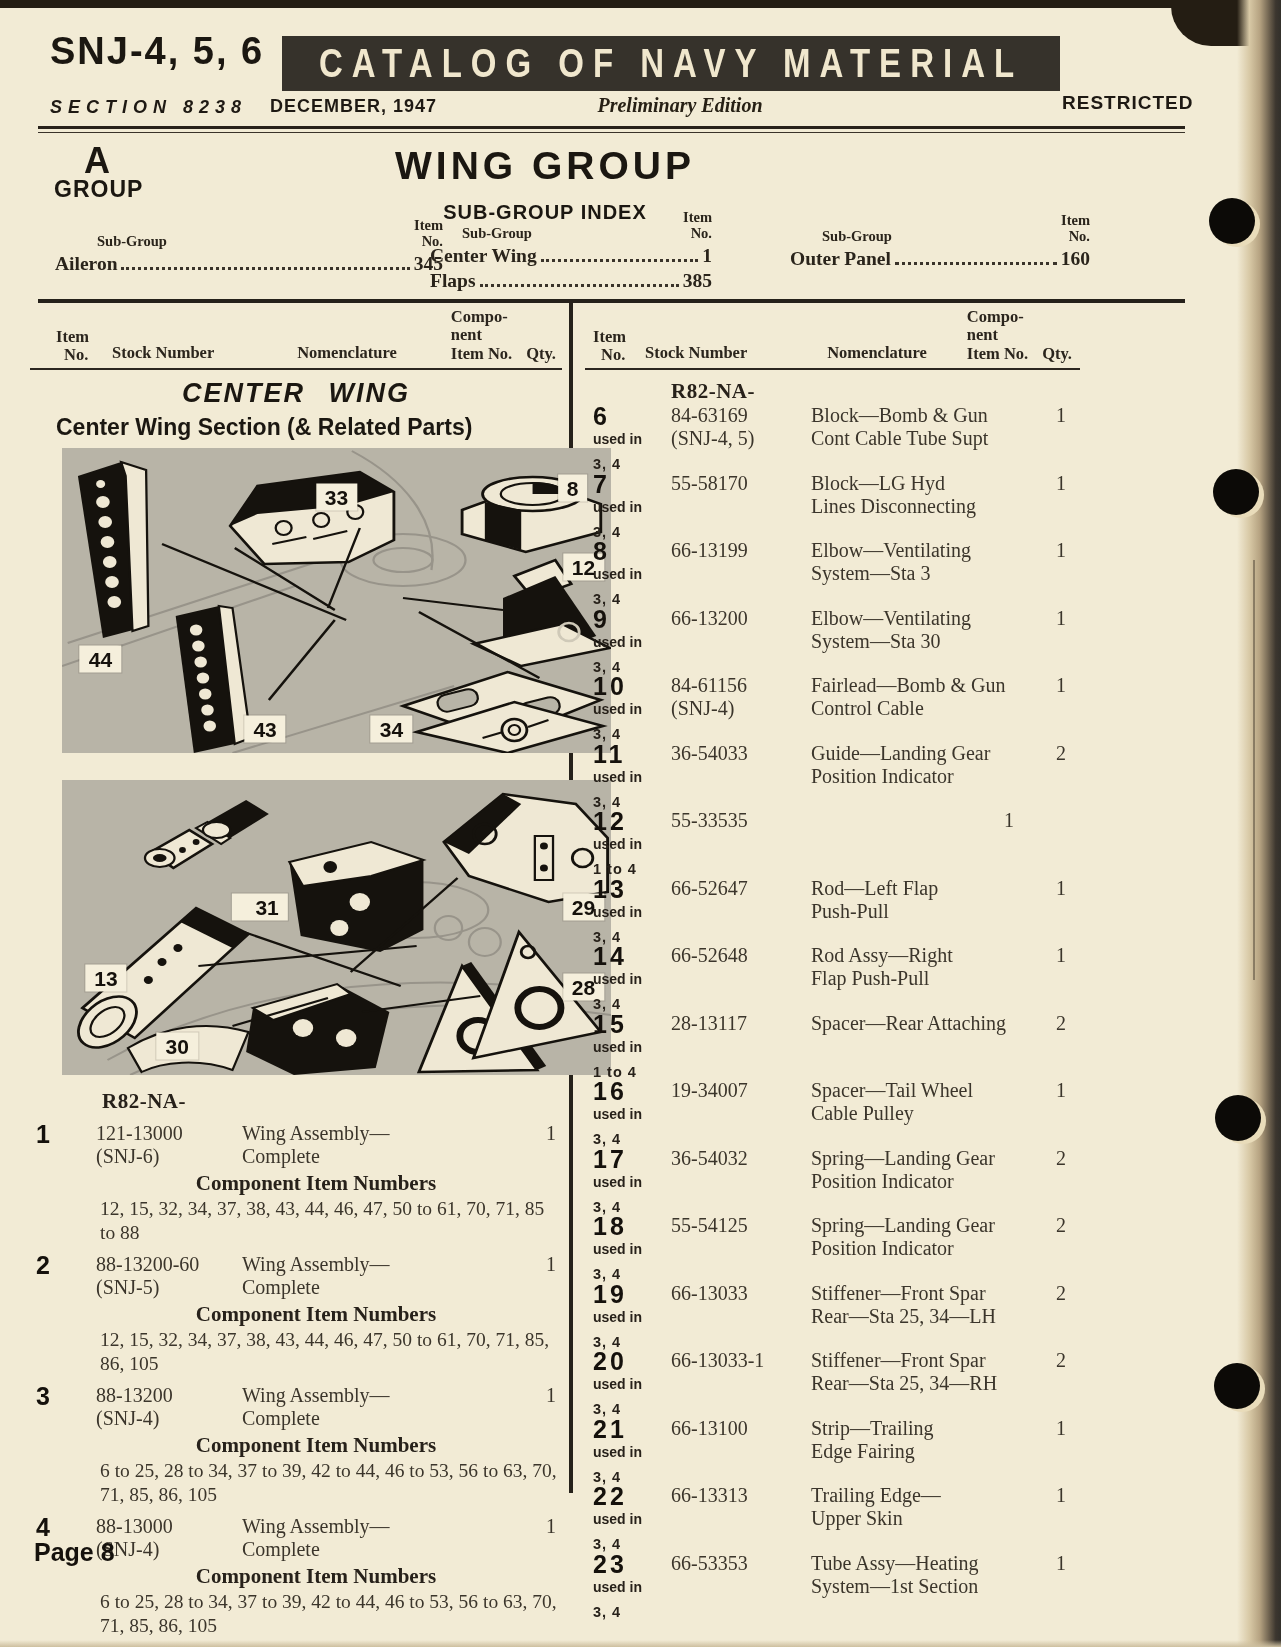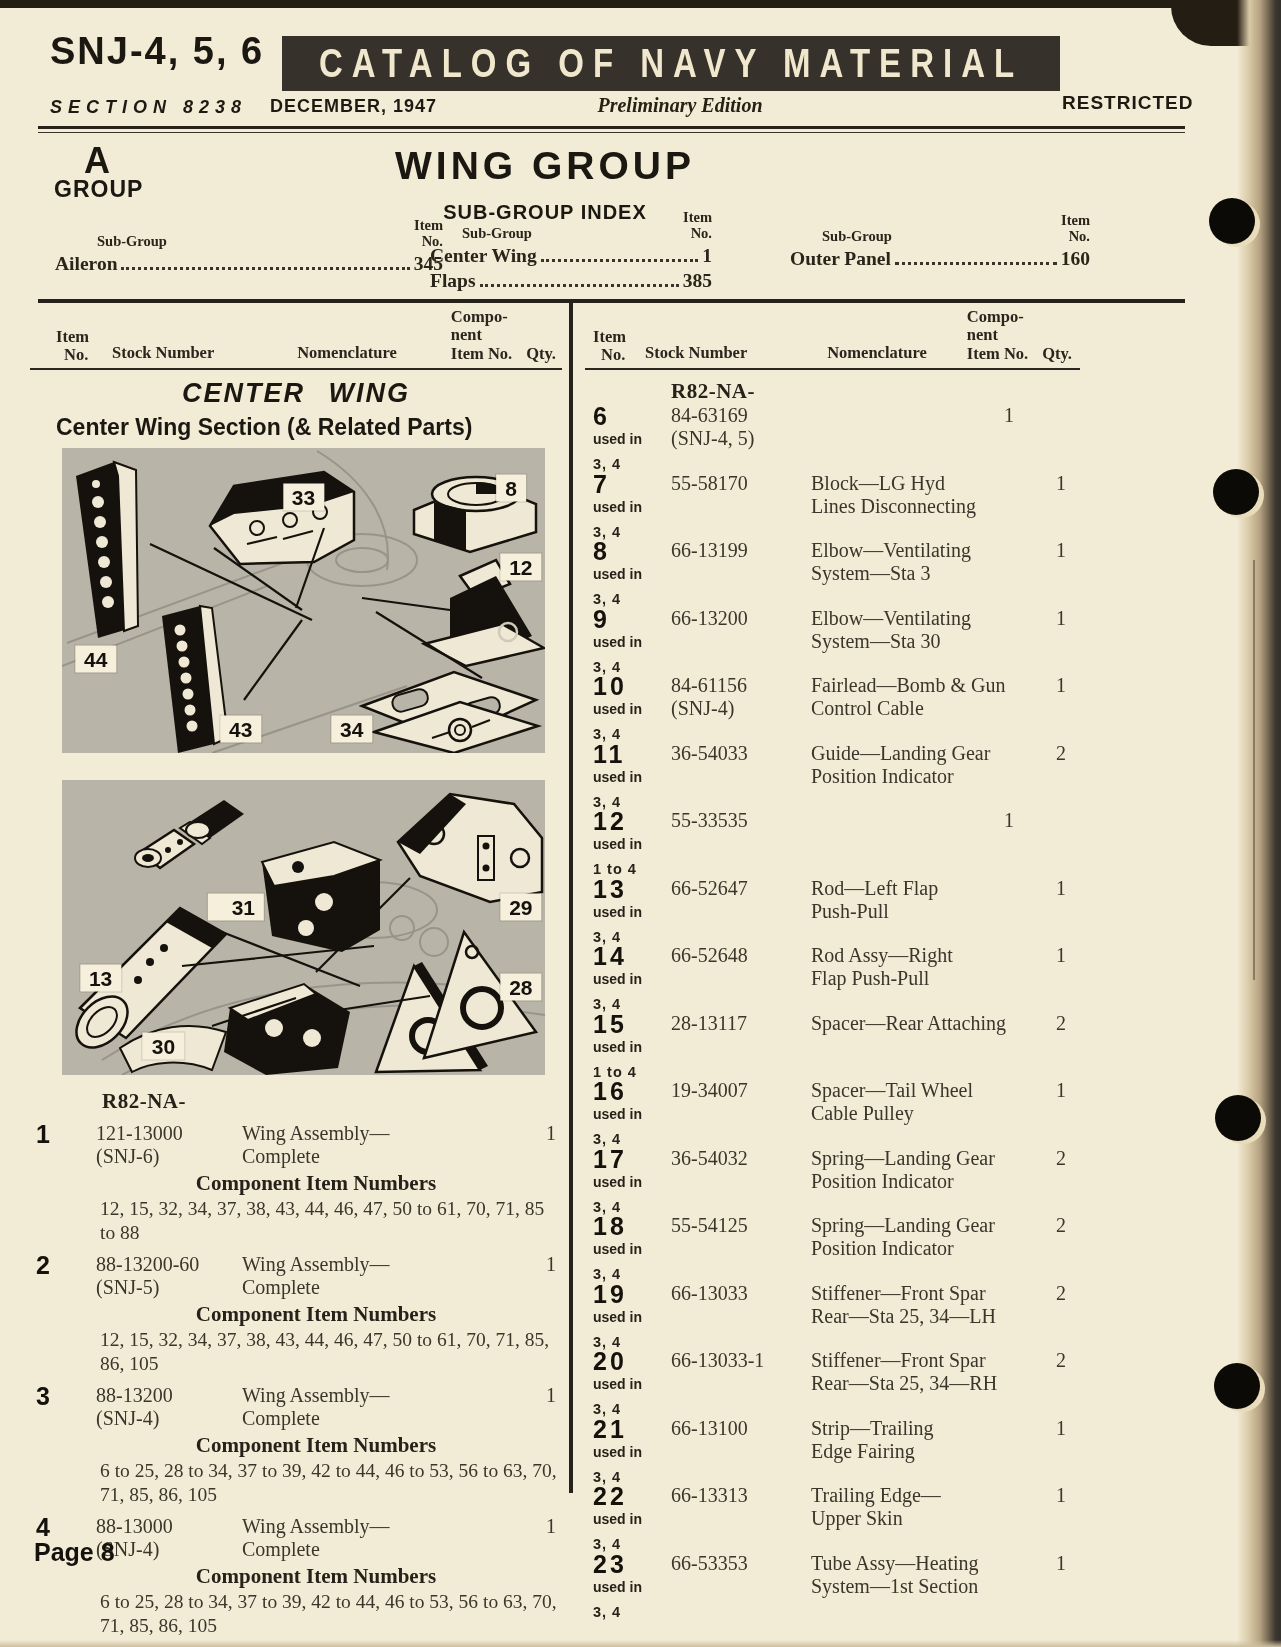--- a/index.html
+++ b/index.html
@@ -50,21 +50,21 @@
     font-weight:bold;font-size:16.5px;color:#2b251d;}
   .thead .two-line{line-height:1.08;}
   .compo{justify-self:end;text-align:left;line-height:1.1;}
   .compo .l3{display:flex;justify-content:space-between;gap:14px;margin-top:1px;}
   .compo .top{display:block;padding-right:42px;}
   
   .left-col{left:30px;top:308px;width:532px;}
   .left-col .thead{grid-template-columns:56px 150px 170px 1fr;padding-left:26px;padding-right:6px;}
   .cw-title{text-align:center;font-family:"Liberation Sans",sans-serif;font-weight:bold;font-style:italic;font-size:27px;letter-spacing:2px;word-spacing:14px;color:#1b1711;margin-top:8px;}
   .cw-sub{font-family:"Liberation Sans",sans-serif;font-weight:bold;font-size:23px;color:#1b1711;margin-top:5px;padding-left:26px;}
-  .figure{position:relative;width:483px;margin-left:32px;background:#b8b4a7;overflow:hidden;}
+  .figure{position:relative;width:549px;margin-left:32px;background:#b8b4a7;overflow:hidden;}
   .fig1{height:305px;margin-top:7px;}
   .fig2{height:295px;margin-top:27px;}
   .figure svg{position:absolute;left:0;top:0;width:100%;height:100%;}
   .callout{position:absolute;transform:translate(-50%,-50%);background:#f5efdc;color:#15110c;
     font-family:"Liberation Sans",sans-serif;font-weight:bold;font-size:21px;line-height:1;padding:3px 9px;box-shadow:0 0 0 1px rgba(40,35,25,.15);}
   .l-items{margin-top:14px;}
   .stock-prefix{font-weight:bold;font-size:21px;color:#27211a;margin-left:72px;letter-spacing:.5px;}
   .l-row{margin-top:8px;}
   .l-grid{display:grid;grid-template-columns:66px 146px 1fr 44px;align-items:start;}
   .item-no{font-family:"Liberation Sans",sans-serif;font-weight:bold;font-size:25px;letter-spacing:3px;color:#15110c;padding-left:6px;line-height:1;}
@@ -378,20 +378,24 @@
   <div class="r-row">
     <span class="r-item">
       <span class="item-no" style="padding-left:0;">6</span>
       <span class="used">used in</span>
       <span class="usedv">3, 4</span>
     </span>
     <span class="cell-stock">
           <span>84-63169</span>
           <span>(SNJ-4, 5)</span>
         </span>
+    <span class="cell-nom">
+          <span>Block—Bomb &amp; Gun</span>
+          <span>Cont Cable Tube Supt</span>
+        </span>
     <span class="cell-qty">1</span>
   </div>
 
   <div class="r-row">
     <span class="r-item">
       <span class="item-no" style="padding-left:0;">7</span>
       <span class="used">used in</span>
       <span class="usedv">3, 4</span>
     </span>
     <span class="cell-stock">

